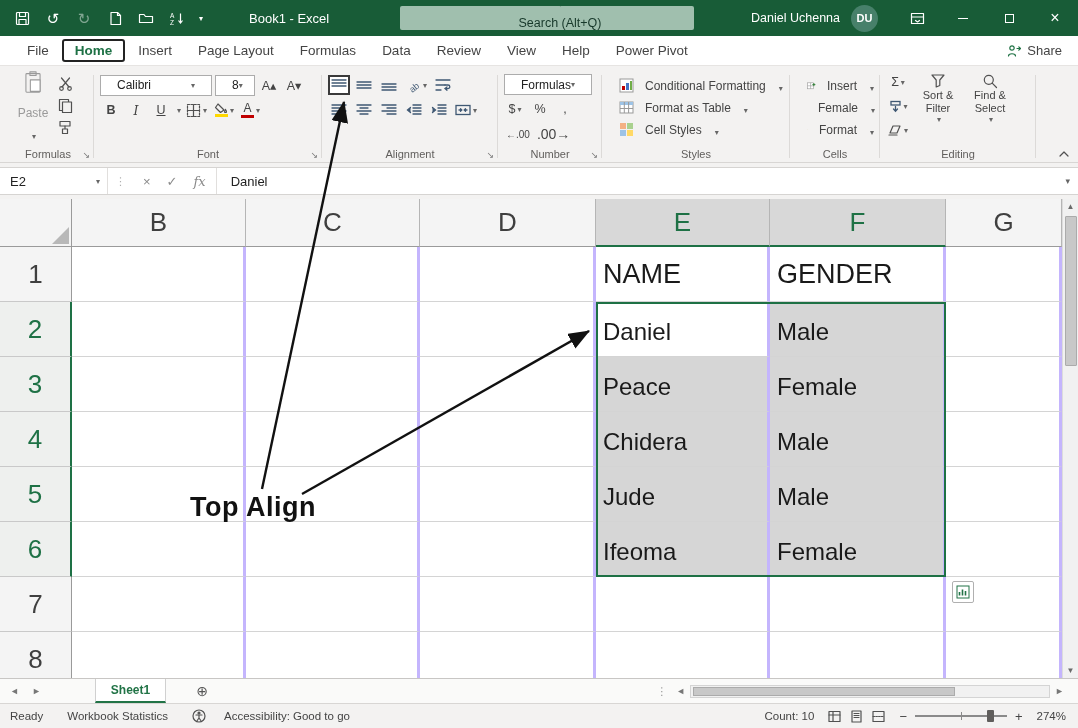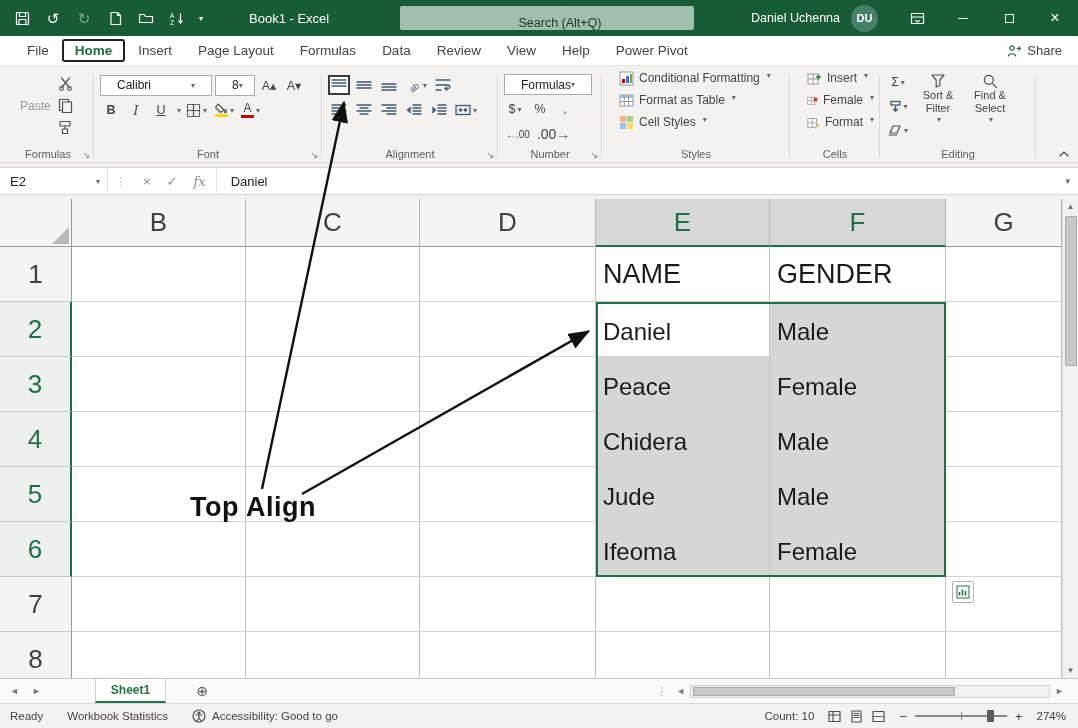--- a/index.html
+++ b/index.html
@@ -35,30 +35,30 @@
 .grp{position:relative;display:flex;flex-direction:column;padding:2px 6px 17px 6px;}
 .grp::after{content:"";position:absolute;right:0;top:6px;bottom:4px;width:1px;background:#dcdad8;}
 .grp-label{position:absolute;bottom:2px;left:0;right:0;text-align:center;font-size:11px;color:#605e5c;white-space:nowrap;}
 .launcher{position:absolute;bottom:2px;right:4px;font-size:9px;color:#7a7a7a;}
 .ibtn{display:flex;align-items:center;justify-content:center;color:#444;border-radius:2px;}
 .small{height:22px;min-width:22px;padding:0 2px;font-size:12.5px;}
 .dd{font-size:8px;color:#666;margin-left:2px;}
 .combo{background:#fff;border:1px solid #acacac;height:21px;display:flex;align-items:center;font-size:12px;padding:0 16px;color:#222;}
 .combo .dd{margin-left:auto;}
 .frow{display:flex;align-items:center;gap:3px;margin-top:3px;}
-.paste-btn{width:50px;height:70px;display:flex;flex-direction:row;align-items:center;justify-content:flex-start;gap:12px;color:#9a9a9a;font-size:12px;}
+.paste-btn{width:50px;height:70px;display:flex;flex-direction:column;align-items:center;justify-content:flex-start;gap:12px;color:#9a9a9a;font-size:12px;}
 .clip-col{display:flex;flex-direction:column;gap:7px;padding-top:6px;}
 .clipboard-body{display:flex;}
 .svgi{stroke:#515151;fill:none;stroke-width:1.2;stroke-linecap:round;stroke-linejoin:round;display:block;}
 .svgw{stroke:#fff;fill:none;stroke-width:1.2;stroke-linecap:round;stroke-linejoin:round;display:block;}
 .svga{stroke:#3f5873;fill:none;stroke-width:1.3;stroke-linecap:round;display:block;}
 .svgdim{stroke:#9a9a9a;}
 .sel-box{border:2px solid #3a3a3a;background:#fff;padding:1px;display:flex;align-items:center;justify-content:center;}
 .color-bar{width:13px;height:3px;margin-top:1px;}
-.style-row{display:flex;align-items:flex-start;gap:5px;height:22px;font-size:12px;color:#444;white-space:nowrap;padding-left:11px;}
+.style-row{display:flex;align-items:flex-end;gap:11px;height:22px;font-size:12px;color:#444;white-space:nowrap;padding-left:11px;}
 .twoLine{display:flex;flex-direction:column;align-items:center;width:48px;font-size:11px;color:#444;text-align:center;line-height:1.2;margin-top:2px;}
 .edit-body{display:flex;gap:4px;}
 .edit-left{display:flex;flex-direction:column;gap:2px;}
 .collapse-btn{position:absolute;right:8px;bottom:4px;}
 
 
 .fbar-wrap{flex:none;height:36px;background:#f3f2f1;padding:4px 0;}
 .fbar{height:28px;background:#fff;border-top:1px solid #d6d4d2;border-bottom:1px solid #d6d4d2;display:flex;align-items:center;}
 .namebox{width:108px;height:100%;display:flex;align-items:center;padding-left:10px;font-size:13px;color:#222;border-right:1px solid #e1dfdd;}
 .namebox .dd{margin-left:auto;margin-right:7px;}
@@ -72,21 +72,21 @@
 .grid-region{flex:1;display:flex;min-height:0;}
 .sheet-area{width:1062px;position:relative;overflow:hidden;background:#fff;}
 .col-row{display:flex;height:48px;}
 .corner{width:72px;flex:none;background:#f4f4f4;border-right:1px solid #9a9a9a;border-bottom:1px solid #9a9a9a;position:relative;}
 .corner::after{content:"";position:absolute;right:2px;bottom:2px;width:0;height:0;border-bottom:17px solid #b8b8b8;border-left:17px solid transparent;}
 .col-h{height:48px;flex:none;display:flex;align-items:center;justify-content:center;font-size:26px;color:#3f3f3f;background:#f4f4f4;border-right:1px solid #b5b5b5;border-bottom:1px solid #9a9a9a;}
 .col-h.sel{background:#d8d8d8;color:#1e7145;border-bottom:2px solid #1e7145;}
 .grid-row{display:flex;height:55px;}
 .row-h{width:72px;flex:none;display:flex;align-items:center;justify-content:center;font-size:26px;color:#3f3f3f;background:#f4f4f4;border-right:1px solid #9a9a9a;border-bottom:1px solid #c9c9c9;}
 .row-h.sel{color:#1e7145;background:#eef0ee;border-right:2px solid #1e7145;}
-.cell{flex:none;display:flex;align-items:flex-start;padding:16px 0 0 7px;font-size:24px;color:#1a1a1a;background:#fff;border-right:1px solid #c4b5fd;border-bottom:1px solid #d4d4d4;overflow:hidden;white-space:nowrap;}
+.cell{flex:none;display:flex;align-items:flex-start;padding:16px 0 0 7px;font-size:24px;color:#1a1a1a;background:#fff;border-right:3px solid #c4b5fd;border-bottom:1px solid #d4d4d4;overflow:hidden;white-space:nowrap;}
 .cell.mid{align-items:center;padding-top:0;font-size:27px;}
 .cell.fill{background:#d6d6d6;}
 .cell.active{background:#fff;}
 .sel-rect{position:absolute;left:596px;top:103px;width:350px;height:275px;border:2px solid #1e7145;pointer-events:none;}
 .qa-btn{position:absolute;left:952px;top:382px;width:22px;height:22px;background:#fff;border:1px solid #b0b0b0;border-radius:2px;display:flex;align-items:center;justify-content:center;}
 .vscroll{width:16px;background:#f1f1f1;border-left:1px solid #dcdcdc;display:flex;flex-direction:column;align-items:center;font-size:8px;color:#6a6a6a;padding:3px 0;}
 .vthumb{width:12px;height:150px;background:#c8c8c8;border:1px solid #ababab;border-radius:1px;margin-top:5px;}
 .vscroll .sp{flex:1;}
 
 
@@ -96,21 +96,21 @@
 .add-sheet{margin-left:30px;font-size:14px;color:#555;}
 .hscroll{margin-left:auto;display:flex;align-items:center;gap:5px;padding-right:14px;}
 .hs-dots{color:#999;font-size:11px;margin-right:4px;}
 .hs-arrow{font-size:9px;color:#777;}
 .hs-track{width:360px;height:13px;background:#f1f1f1;border:1px solid #d4d4d4;position:relative;}
 .hs-thumb{position:absolute;left:2px;top:1px;width:262px;height:9px;background:#c8c8c8;border:1px solid #ababab;}
 
 
 .statusbar{flex:none;height:25px;background:#f3f2f1;border-top:1px solid #d8d6d4;display:flex;align-items:center;font-size:11.5px;color:#444;padding:0 12px 0 10px;}
 .sb-left{display:flex;align-items:center;gap:24px;}
-.sb-acc{display:flex;align-items:center;gap:6px;}
+.sb-acc{display:flex;align-items:center;gap:18px;}
 .sb-right{margin-left:auto;display:flex;align-items:center;gap:14px;}
 .viewicons{display:flex;align-items:center;gap:9px;}
 .zoomctl{display:flex;align-items:center;gap:8px;}
 .ztrack{width:92px;height:2px;background:#8a8a8a;position:relative;}
 .znotch{position:absolute;left:46px;top:-3px;width:1px;height:8px;background:#8a8a8a;}
 .zthumb{position:absolute;left:72px;top:-5px;width:7px;height:12px;background:#605e5c;border-radius:1px;}
 .zbtn{font-size:13px;color:#444;}
 
 
 .annot-svg{position:absolute;left:0;top:0;z-index:60;pointer-events:none;}

